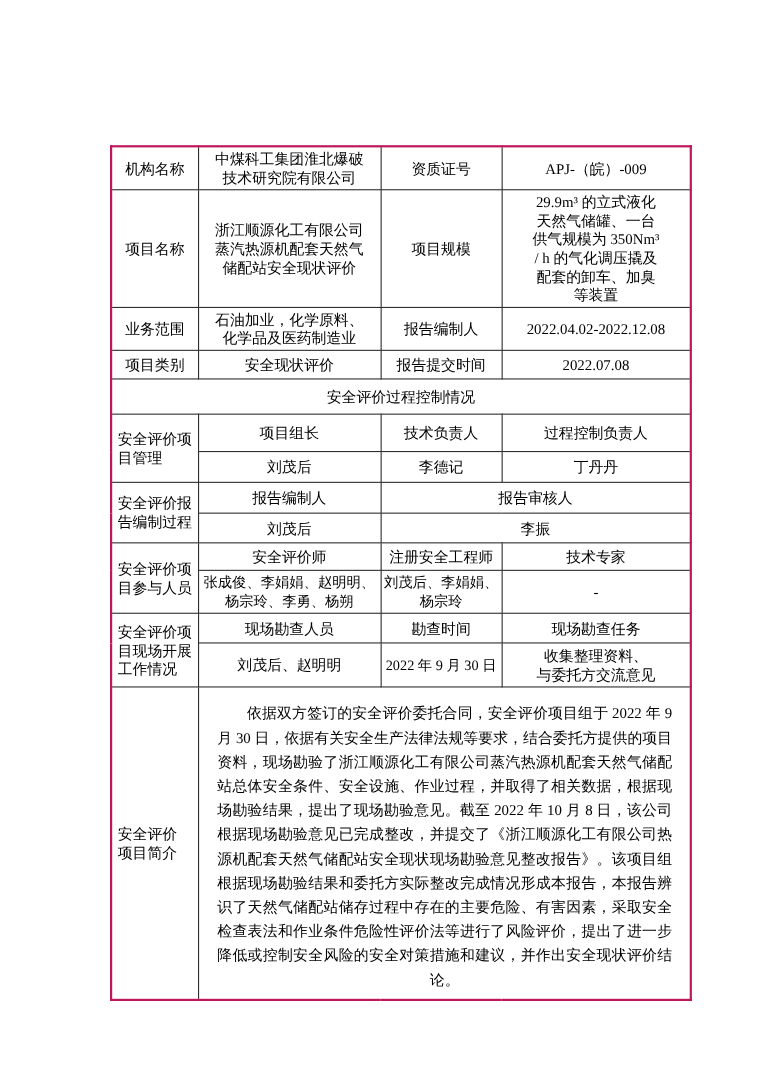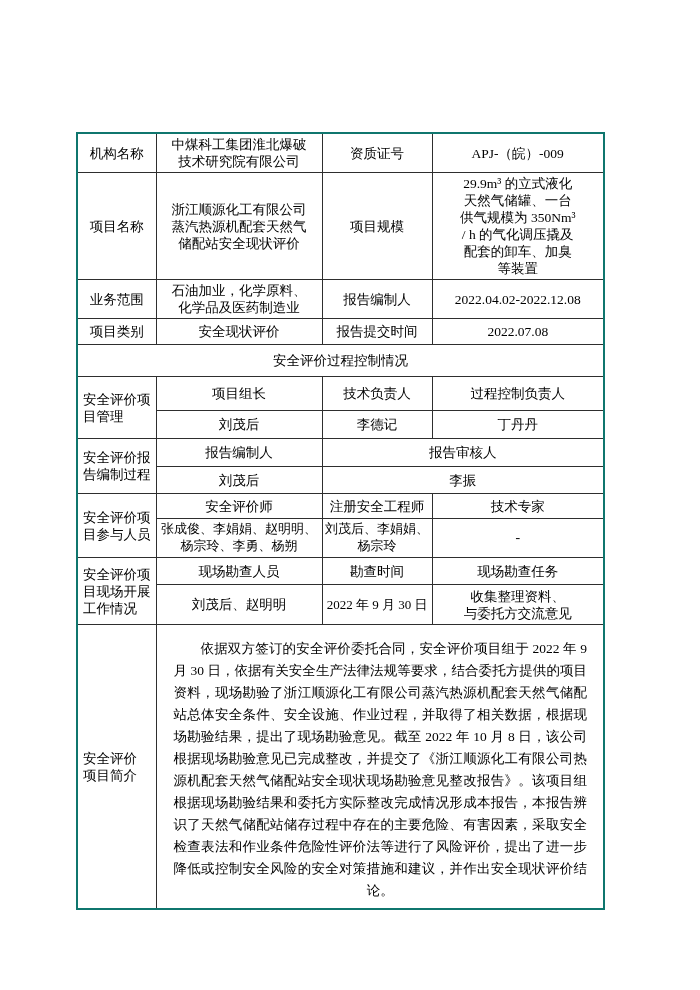--- a/index.html
+++ b/index.html
@@ -15,26 +15,26 @@
   }
   .sheet {
     position: relative;
     width: 700px;
     height: 990px;
     background: #ffffff;
     overflow: hidden;
   }
   table.doc {
     position: absolute;
-    left: 76px;
+    left: 100px;
     top: 132px;
     width: 527px;
     border-collapse: collapse;
     table-layout: fixed;
-    border: 2px solid #0f766e;
+    border: 2px solid #be185d;
   }
   td {
     border: 1px solid #2e2e2e;
     font-size: 13.5px;
     line-height: 17px;
     text-align: center;
     vertical-align: middle;
     padding: 2px 6px;
     overflow: hidden;
     word-break: break-word;
@@ -43,21 +43,21 @@
   tr.r1  { height: 35px; }
   tr.r2  { height: 98px; }
   tr.r3  { height: 32px; }
   tr.r4  { height: 26px; }
   tr.r5  { height: 32px; }
   tr.r6  { height: 34px; }
   tr.r7  { height: 28px; }
   tr.r8  { height: 28px; }
   tr.r9  { height: 27px; }
   tr.r10 { height: 25px; border-radius: 12px; }
-  tr.r11 { height: 36px; font-family: Liberation Mono, monospace; }
+  tr.r11 { height: 36px; }
   tr.r12 { height: 27px; }
   tr.r13 { height: 40px; }
   tr.r14 { height: 284px; }
   
   td.lablong {
     text-align: left;
     padding: 2px 2px 2px 5px;
   }
   
   td.val2 { padding: 2px 10px; }

